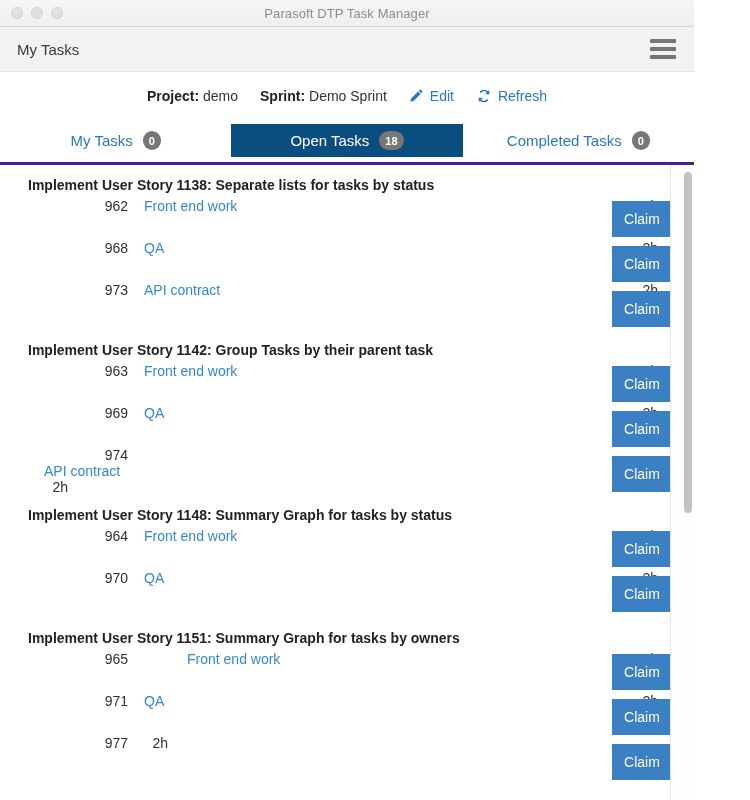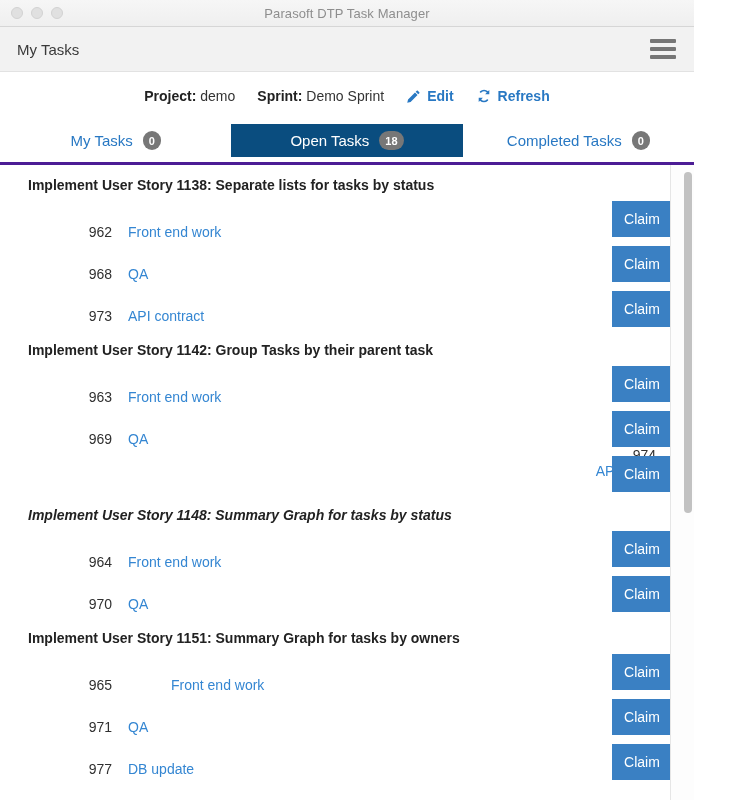--- a/index.html
+++ b/index.html
@@ -99,27 +99,26 @@
     align-items: center;
     justify-content: center;
     gap: 22px;
     font-size: 14px;
     color: #333333;
   }
   .infobar .kv b { font-weight: bold; color: #222; }
   .infobar .kv { white-space: nowrap; }
   .action {
     display: inline-flex;
-    align-items: flex-end;
+    align-items: flex-start;
     gap: 6px;
     color: #2878c3;
     font-size: 14px;
     cursor: pointer;
     white-space: nowrap;
-    font-weight: bold;
   }
   .action svg { display: block; }
 
   
   .tabs {
     height: 42px;
     min-height: 42px;
     display: flex;
     align-items: stretch;
     position: relative;
@@ -170,23 +169,23 @@
     overflow: hidden;
   }
   .group-title {
     font-size: 14px;
     font-weight: bold;
     color: #222222;
     padding-left: 28px;
   }
   .task-row {
     display: flex;
-    align-items: flex-end;
+    align-items: flex-start;
     height: 42px;
-    padding-left: 28px;
+    padding-left: 44px;
     padding-right: 22px;
     box-sizing: border-box;
     position: relative;
   }
   .task-id {
     width: 100px;
     text-align: right;
     font-size: 14px;
     color: #303030;
     padding-right: 16px;
@@ -336,21 +335,21 @@
           <div class="task-name">QA</div>
           <div class="task-est">2h</div>
           <button class="claim-btn" style="top: 6px;">Claim</button>
         </div>
         <div class="task-row" style="position: absolute; top: 282px; left: 0px; right: 0px; flex-direction: column;">
           <div class="task-id">974</div>
           <div class="task-name">API contract</div>
           <div class="task-est">2h</div>
           <button class="claim-btn" style="top: 9px;">Claim</button>
         </div>
-        <div class="group-title" style="position: absolute; top: 342px; font-style: italic;">Implement User Story 1148: Summary Graph for tasks by status</div>
+        <div class="group-title" style="position: absolute; top: 342px;">Implement User Story 1148: Summary Graph for tasks by status</div>
         <div class="task-row" style="position: absolute; top: 363px; left: 0px; right: 0px;">
           <div class="task-id">964</div>
           <div class="task-name">Front end work</div>
           <div class="task-est">2h</div>
           <button class="claim-btn" style="top: 3px;">Claim</button>
         </div>
         <div class="task-row" style="position: absolute; top: 405px; left: 0px; right: 0px;">
           <div class="task-id">970</div>
           <div class="task-name">QA</div>
           <div class="task-est">2h</div>
@@ -364,21 +363,20 @@
           <button class="claim-btn" style="top: 3px;">Claim</button>
         </div>
         <div class="task-row" style="position: absolute; top: 528px; left: 0px; right: 0px;">
           <div class="task-id">971</div>
           <div class="task-name">QA</div>
           <div class="task-est">2h</div>
           <button class="claim-btn" style="top: 6px;">Claim</button>
         </div>
         <div class="task-row" style="position: absolute; top: 570px; left: 0px; right: 0px;">
           <div class="task-id">977</div>
-          <div class="task-name">DB update</div>
           <div class="task-est">2h</div>
           <button class="claim-btn" style="top: 9px;">Claim</button>
         </div>
       </div>
     <div class="scroll-track">
       <div class="scroll-thumb"></div>
     </div>
   </div>
 
 </div>

